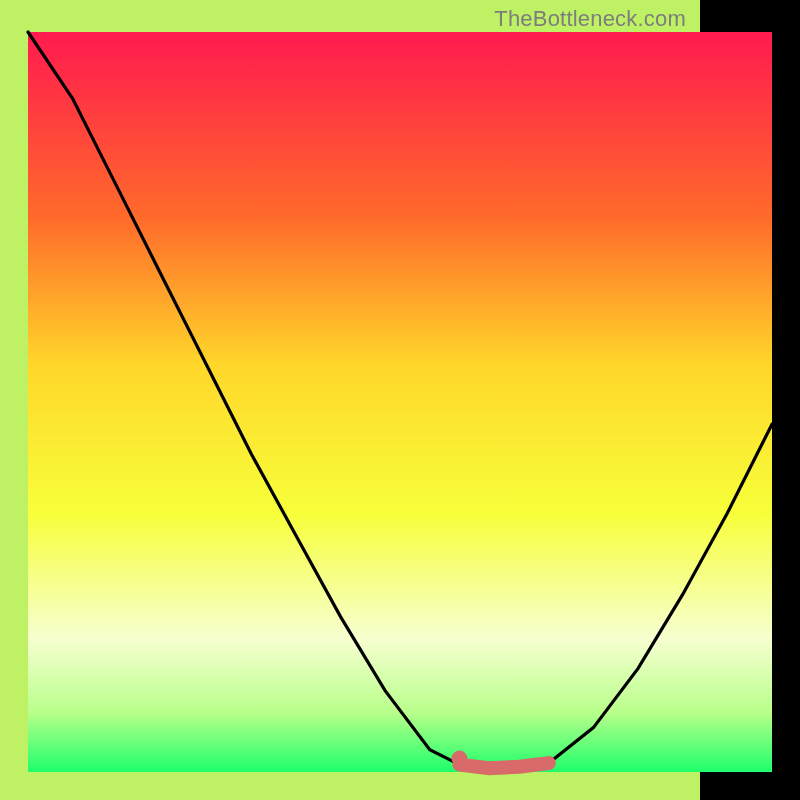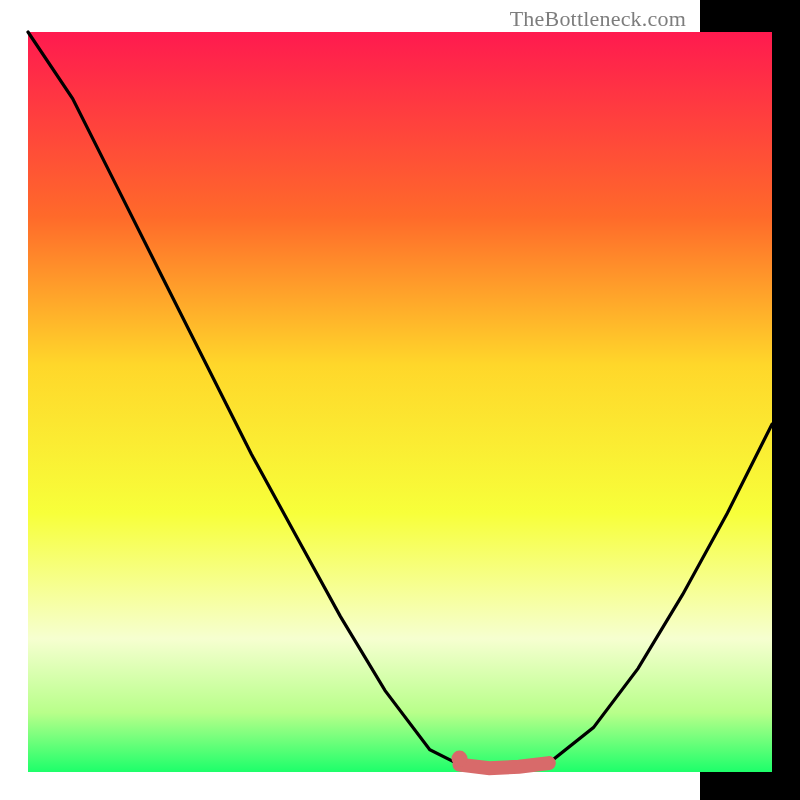--- a/index.html
+++ b/index.html
@@ -8,22 +8,21 @@
     width: 800px;
     height: 800px;
     background: #000;
     overflow: hidden;
     font-family: Arial, Helvetica, sans-serif;
   }
   .stage {
     position: relative;
     width: 700px;
     height: 800px;
-    background: #ffffff;
-    font-family: Liberation Serif, serif;
+    background: #bef264;
   }
   .attribution {
     position: absolute;
     top: 6px;
     right: 14px;
     color: #7d7d7d;
     font-size: 22px;
     font-weight: 500;
     letter-spacing: 0.2px;
     z-index: 10;

